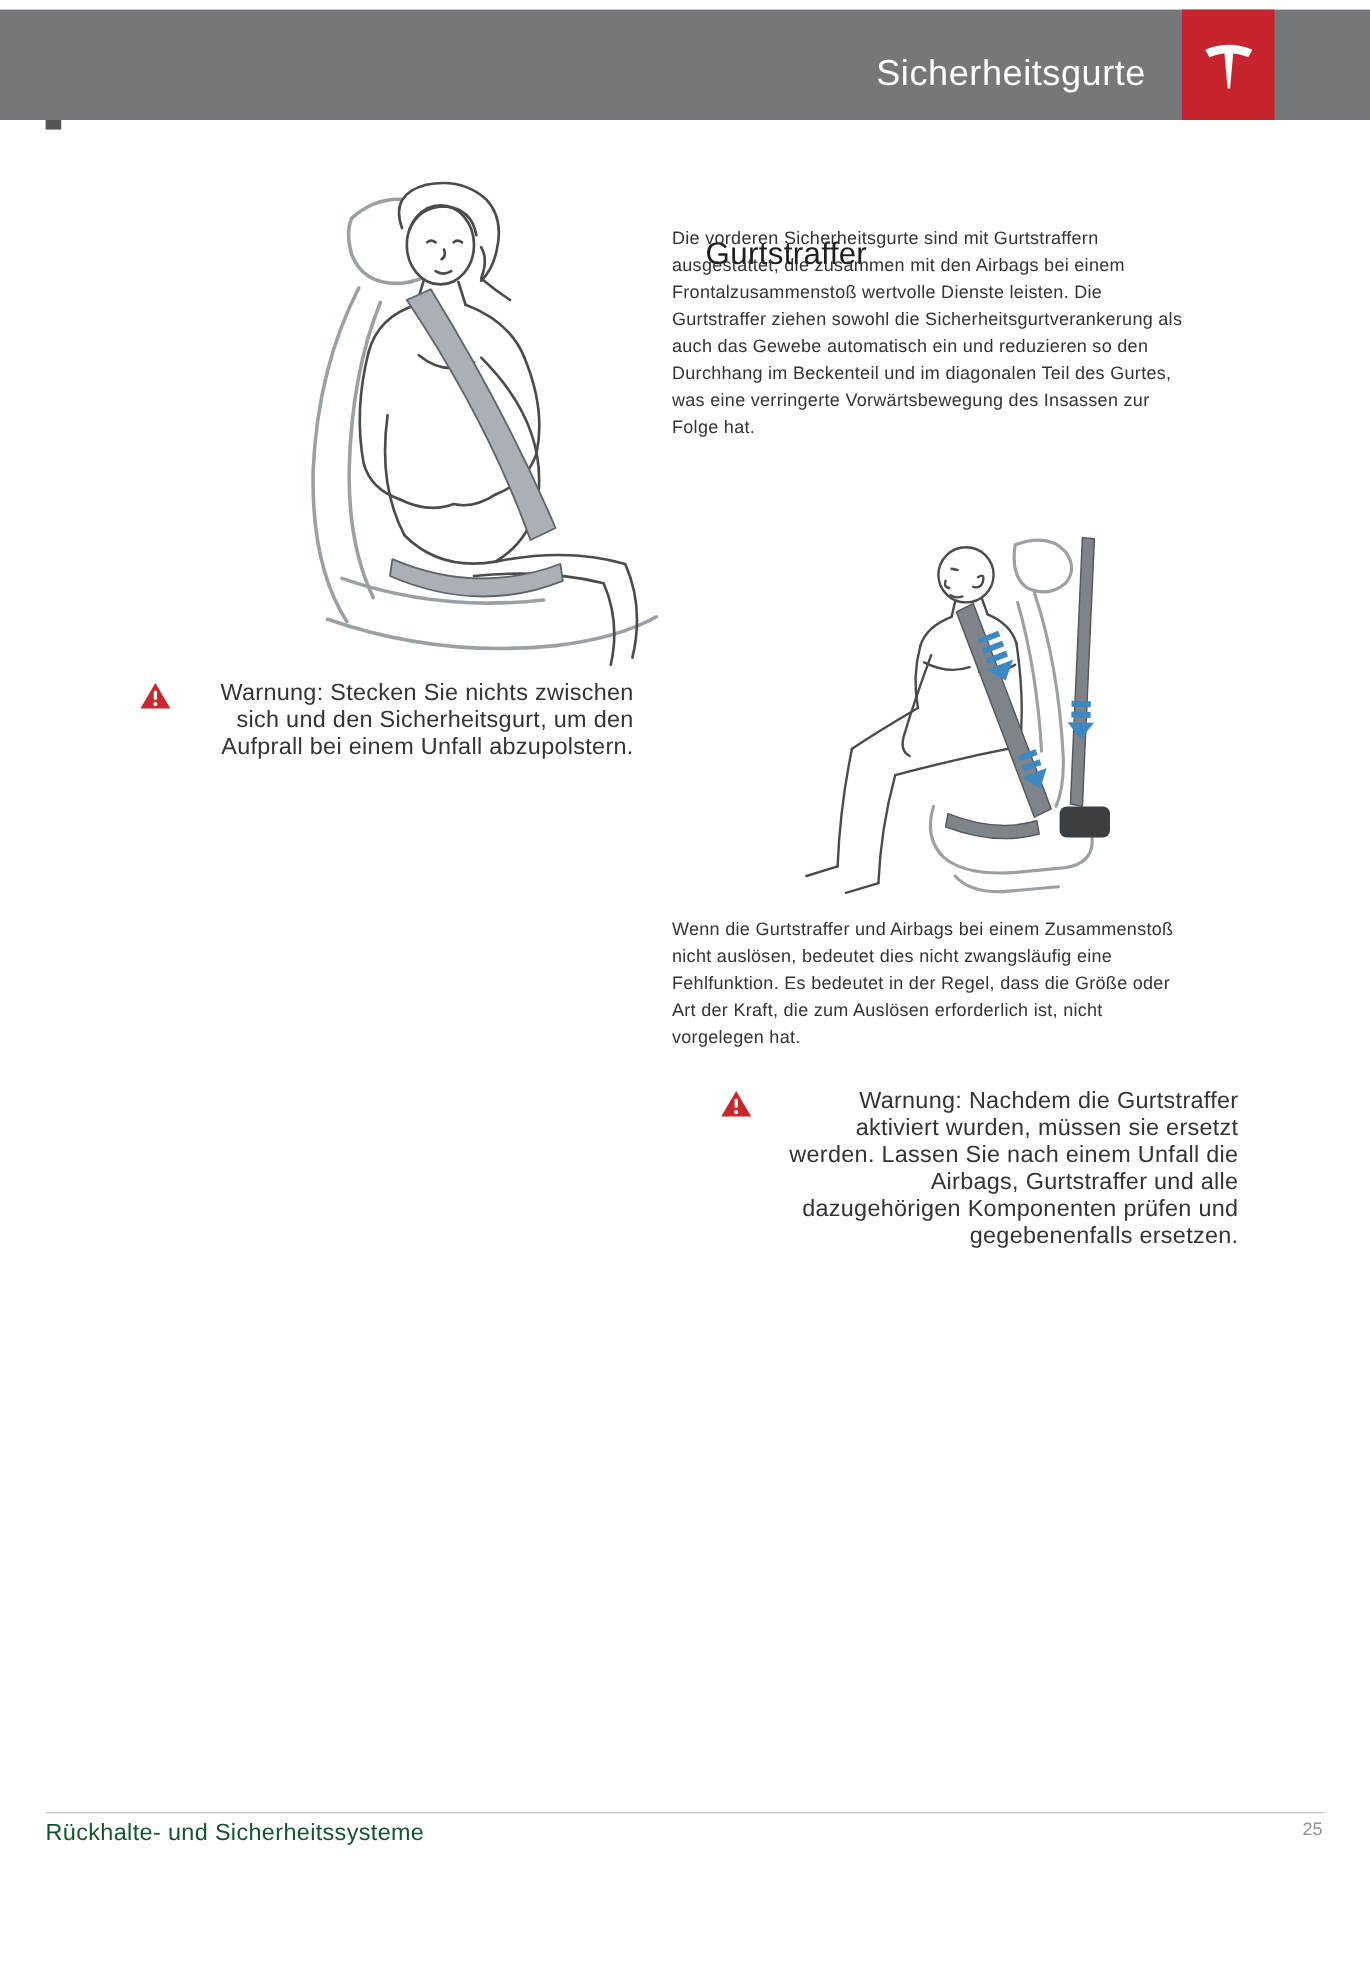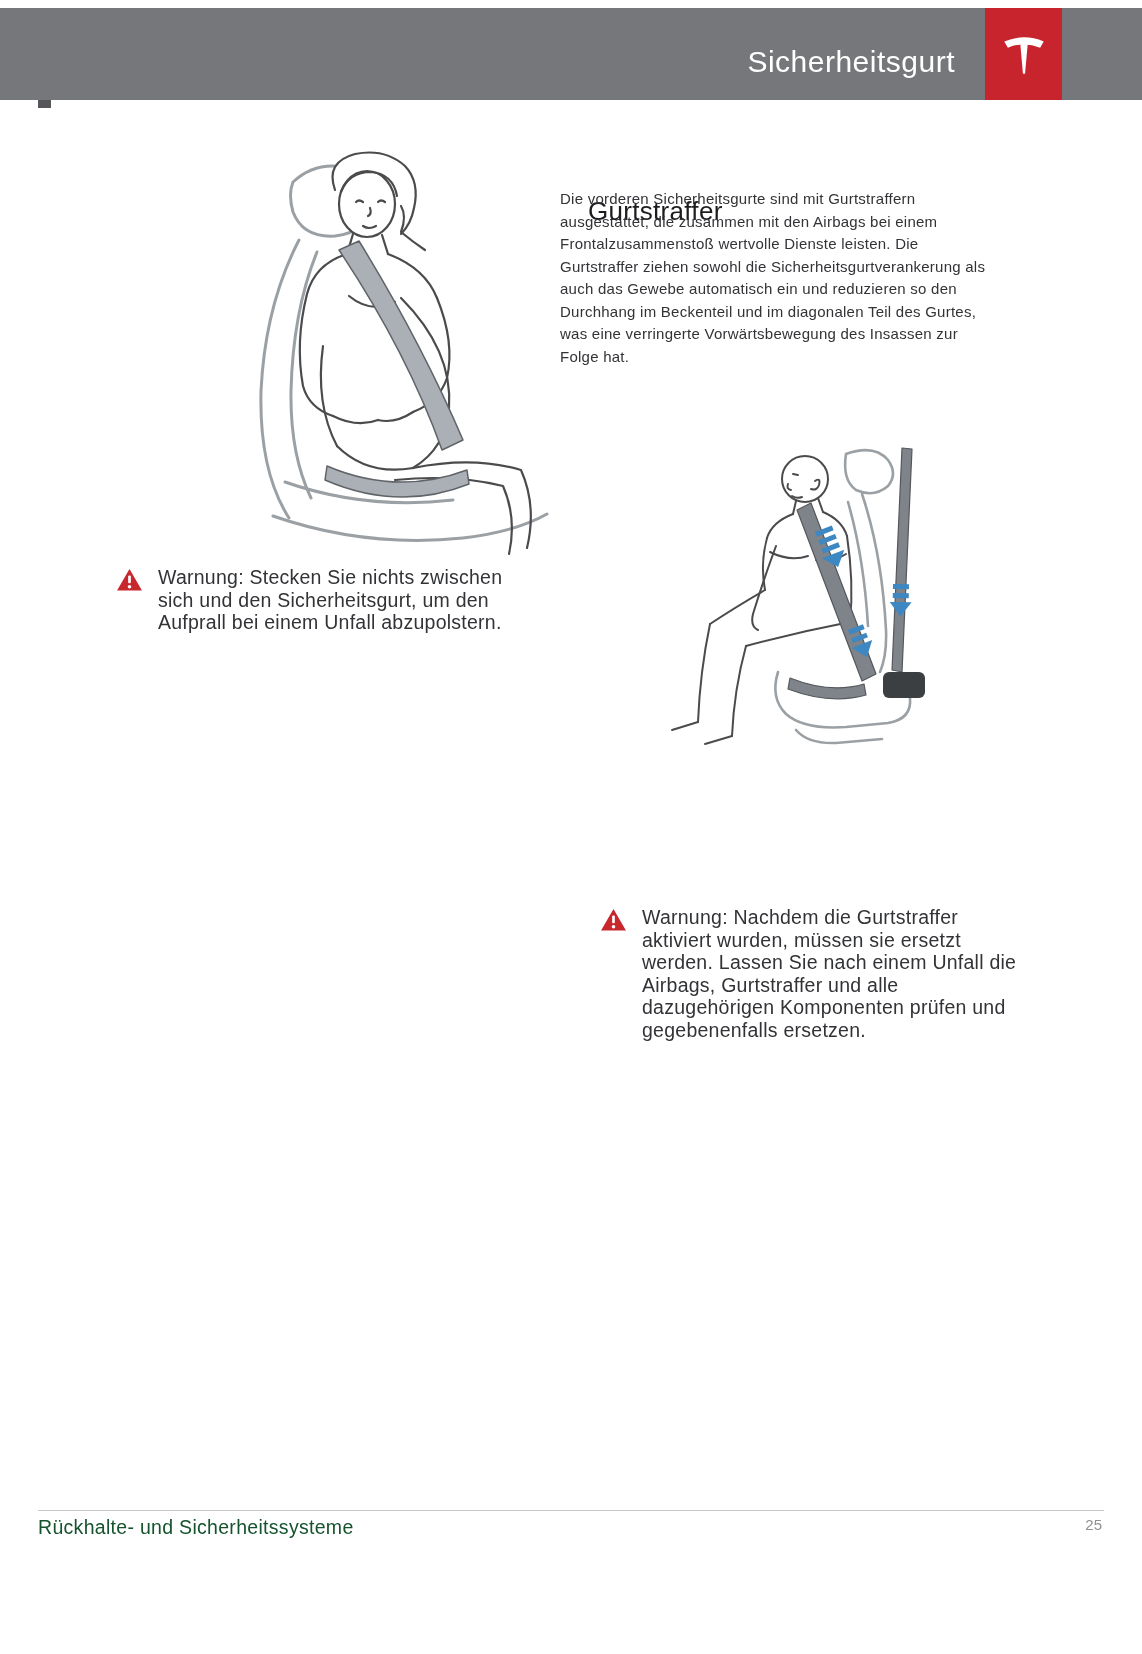--- a/index.html
+++ b/index.html
@@ -15,21 +15,21 @@
   .logo svg { width:52px; height:58px; display:block; }
   .header-tab { position:absolute; left:38px; top:100px; width:13px; height:8px; background:#55565a; }
 
   
   .heading { position:absolute; left:588px; top:148px; font-size:26px; font-weight:400; color:#1d1d1f; letter-spacing:.3px;margin-top:48px; }
   .para { position:absolute; left:560px; width:436px; font-size:15px; line-height:22.5px; letter-spacing:.25px; color:#323336; }
   .para-1 { top:188px; }
   .para-2 { top:764px; }
 
   
-  .warning { position:absolute; padding-left:42px; }
+  .warning { position:absolute; padding-left:42px;text-align:right; }
   .warn-left { left:116px; top:566px; width:412px; }
   .warn-right { left:600px; top:906px; width:432px; }
   .warn-icon { position:absolute; left:0; top:2px; width:27px; height:24px; }
   .warn-text { font-size:19.5px; line-height:22.5px; letter-spacing:.25px; color:#323336; }
 
   
   .illu { position:absolute; }
   .illu-left { left:215px; top:146px; width:340px; height:415px; }
   .illu-right { left:650px; top:434px; width:300px; height:330px; }
   .illu svg { width:100%; height:100%; display:block; }
@@ -38,21 +38,21 @@
   .footer-line { position:absolute; left:38px; top:1510px; width:1066px; height:1px; background:#c8c8c8; }
   .footer-left { position:absolute; left:38px; top:1516px; font-size:19.5px; color:#14532d; letter-spacing:.3px; }
   .footer-right { position:absolute; right:40px; top:1516px; font-size:15px; color:#8f9092; }
 </style>
 </head>
 <body>
 
 <div class="page">
 
   <div class="header">
-    <span class="header-title">Sicherheitsgurt</span>
+    <span class="header-title">Sicherheitsgurte</span>
     <div class="logo">
       <svg viewBox="0 0 100 100" aria-hidden="true">
         <path d="M12,26 Q50,10 88,26 L81,38 Q50,25 19,38 Z" fill="#ffffff"></path>
         <path d="M43,32 Q50,28 57,32 L52,88 L48,88 Z" fill="#ffffff"></path>
       </svg>
     </div>
   </div>
   <div class="header-tab"></div>
 
   <div class="illu illu-left">
@@ -147,20 +147,21 @@
         </g>
         <g transform="translate(198,196) rotate(-21)">
           <rect x="0" y="0" width="16" height="5"></rect>
           <rect x="0" y="9" width="16" height="5"></rect>
           <path d="M-3,18 L19,18 L8,32 Z"></path>
         </g>
       </g>
     </svg>
   </div>
 
+  <p class="para para-2">Wenn die Gurtstraffer und Airbags bei einem Zusammenstoß nicht auslösen, bedeutet dies nicht zwangsläufig eine Fehlfunktion. Es bedeutet in der Regel, dass die Größe oder Art der Kraft, die zum Auslösen erforderlich ist, nicht vorgelegen hat.</p>
 
   <div class="warning warn-right">
     <svg class="warn-icon" viewBox="0 0 26 23" aria-hidden="true">
       <path d="M13 1 L25 21.5 H1 Z" fill="#c8272e"></path>
       <rect x="11.7" y="7.2" width="2.6" height="7.4" rx="1" fill="#ffffff"></rect>
       <circle cx="13" cy="18" r="1.7" fill="#ffffff"></circle>
     </svg>
     <p class="warn-text">Warnung: Nachdem die Gurtstraffer aktiviert wurden, müssen sie ersetzt werden. Lassen Sie nach einem Unfall die Airbags, Gurtstraffer und alle dazugehörigen Komponenten prüfen und gegebenenfalls ersetzen.</p>
   </div>
 

